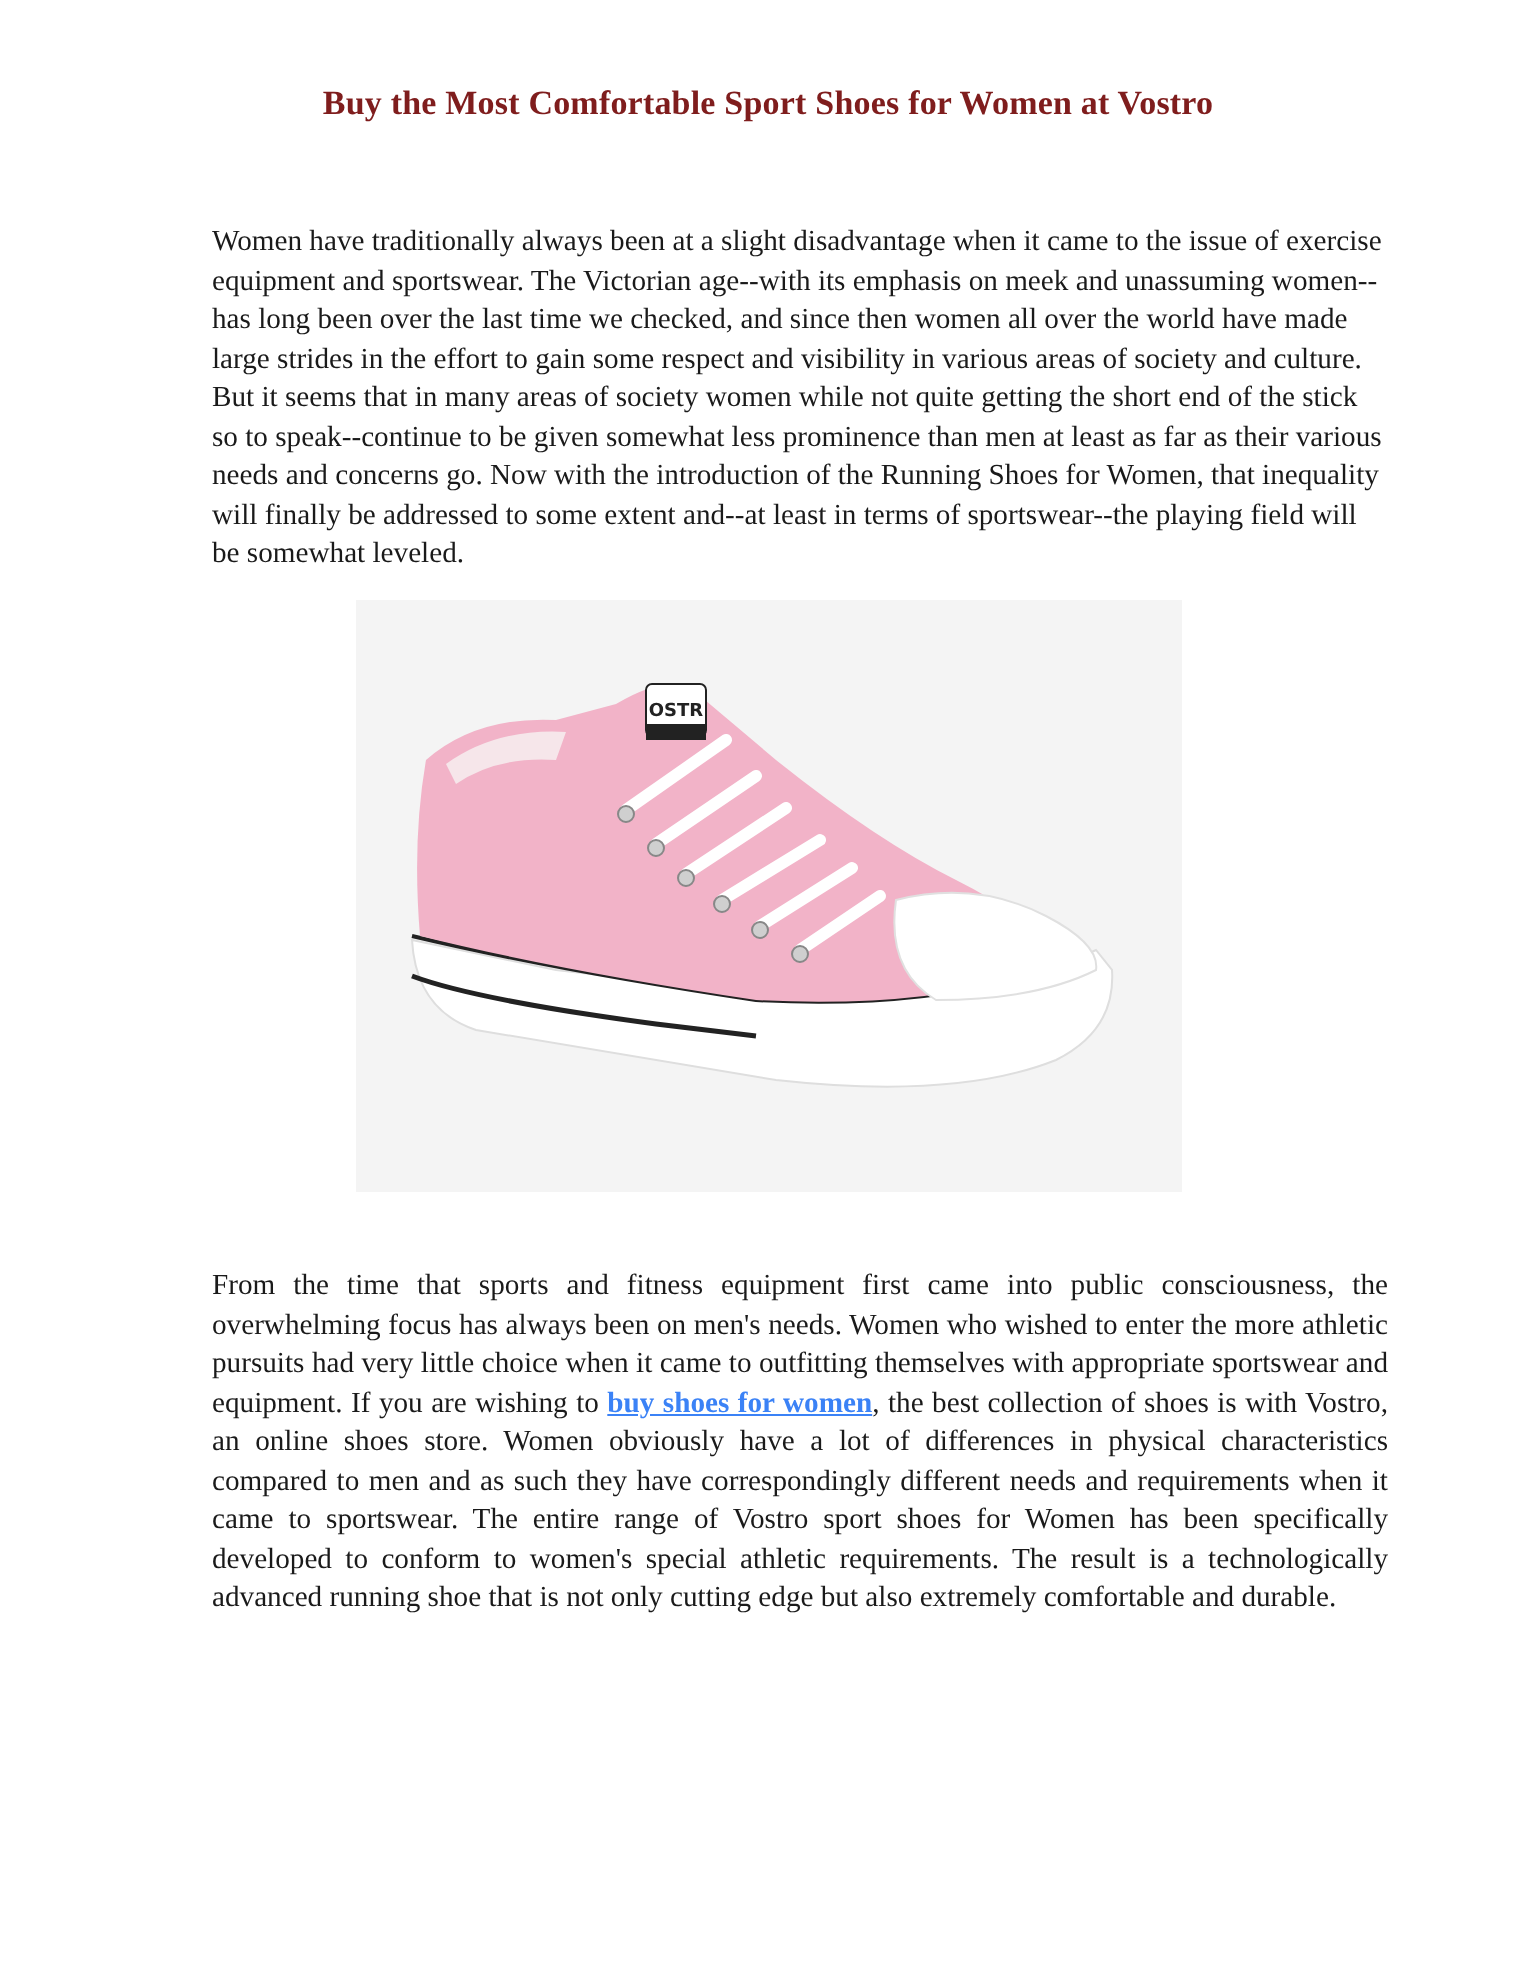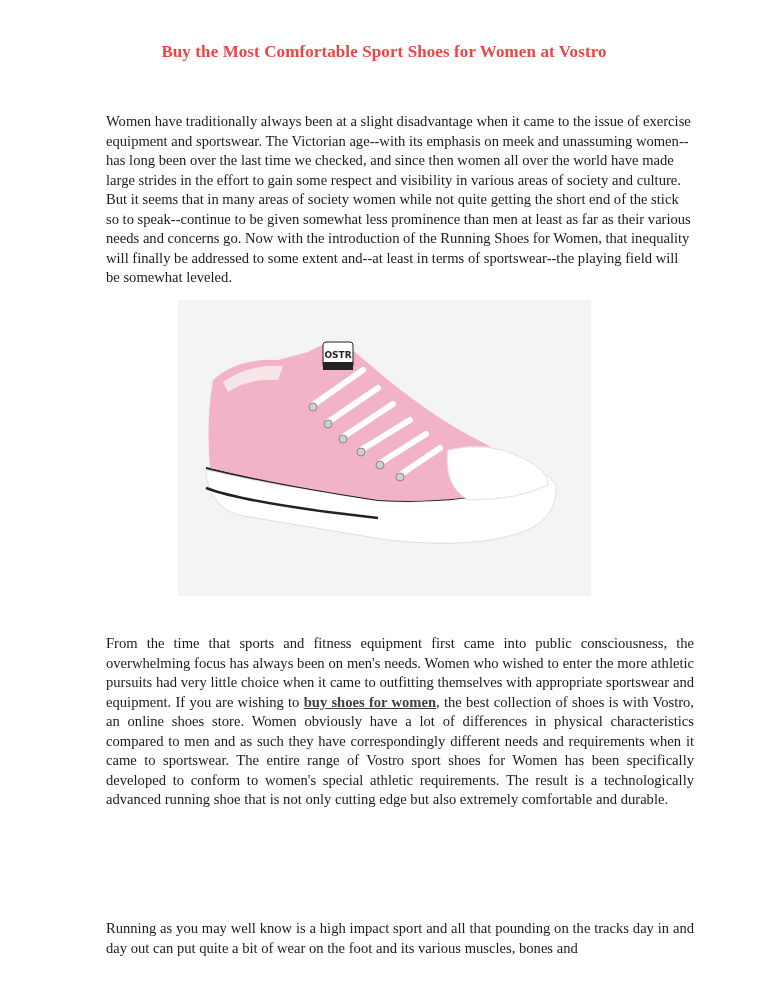--- a/index.html
+++ b/index.html
@@ -1,24 +1,24 @@
 <!DOCTYPE html>
 <html><head>
   <meta charset="utf-8">
   <style>
     html, body { margin: 0; padding: 0; background: #ffffff; }
     body { width: 768px; height: 994px; overflow: hidden; position: relative; font-family: "Liberation Serif", "DejaVu Serif", serif; color: #1a1a1a; }
     .page { position: absolute; left: 0; top: 0; width: 768px; height: 994px; }
-    .title { position: absolute; left: 0; width: 768px; top: 42px; text-align: center; font-size: 17px; font-weight: bold; color: #ef4444; letter-spacing: 0.1px; }
+    .title { position: absolute; left: 0; width: 768px; top: 42px; text-align: center; font-size: 17px; font-weight: bold; color: #7f1d1d; letter-spacing: 0.1px; }
     .para { position: absolute; left: 90px; width: 588px; font-size: 14.6px; line-height: 19.5px; margin: 16px; }
     .p1 { top: 96px; text-align: left; }
     .p2 { top: 618px; text-align: justify; }
     .p3 { top: 831px; text-align: justify; }
     .p4 { top: 903px; text-align: justify; }
-    .link { color: #404040; font-weight: bold; text-decoration: underline; }
+    .link { color: #3b82f6; font-weight: bold; text-decoration: underline; }
     .figure { position: absolute; left: 178px; top: 300px; width: 413px; height: 296px; background: #e5e5e5; }
     .figure svg { display: block; }
   </style>
 </head>
 <body>
 
 <div class="page">
   <div class="title">Buy the Most Comfortable Sport Shoes for Women at Vostro</div>
 
   <p class="para p1">Women have traditionally always been at a slight disadvantage when it came to the issue of exercise equipment and sportswear. The Victorian age--with its emphasis on meek and unassuming women--has long been over the last time we checked, and since then women all over the world have made large strides in the effort to gain some respect and visibility in various areas of society and culture. But it seems that in many areas of society women while not quite getting the short end of the stick so to speak--continue to be given somewhat less prominence than men at least as far as their various needs and concerns go. Now with the introduction of the Running Shoes for Women, that inequality will finally be addressed to some extent and--at least in terms of sportswear--the playing field will be somewhat leveled.</p>
@@ -58,14 +58,13 @@
         <circle cx="183" cy="152" r="4"></circle>
         <circle cx="202" cy="165" r="4"></circle>
         <circle cx="222" cy="177" r="4"></circle>
       </g>
     </svg>
   </div>
 
   <p class="para p2"><span>From the time that sports and fitness equipment first came into public consciousness, the overwhelming focus has always been on men's needs. Women who wished to enter the more athletic pursuits had very little choice when it came to outfitting themselves with appropriate sportswear and equipment. If you are wishing to </span><a class="link">buy shoes for women</a><span>, the best collection of shoes is with Vostro, an online shoes store. Women obviously have a lot of differences in physical characteristics compared to men and as such they have correspondingly different needs and requirements when it came to sportswear. The entire range of Vostro sport shoes for Women has been specifically developed to conform to women's special athletic requirements. The result is a technologically advanced running shoe that is not only cutting edge but also extremely comfortable and durable.</span></p>
 
 
-  <p class="para p4">Running as you may well know is a high impact sport and all that pounding on the tracks day in and day out can put quite a bit of wear on the foot and its various muscles, bones and</p>
 </div>
 
 </body></html>

